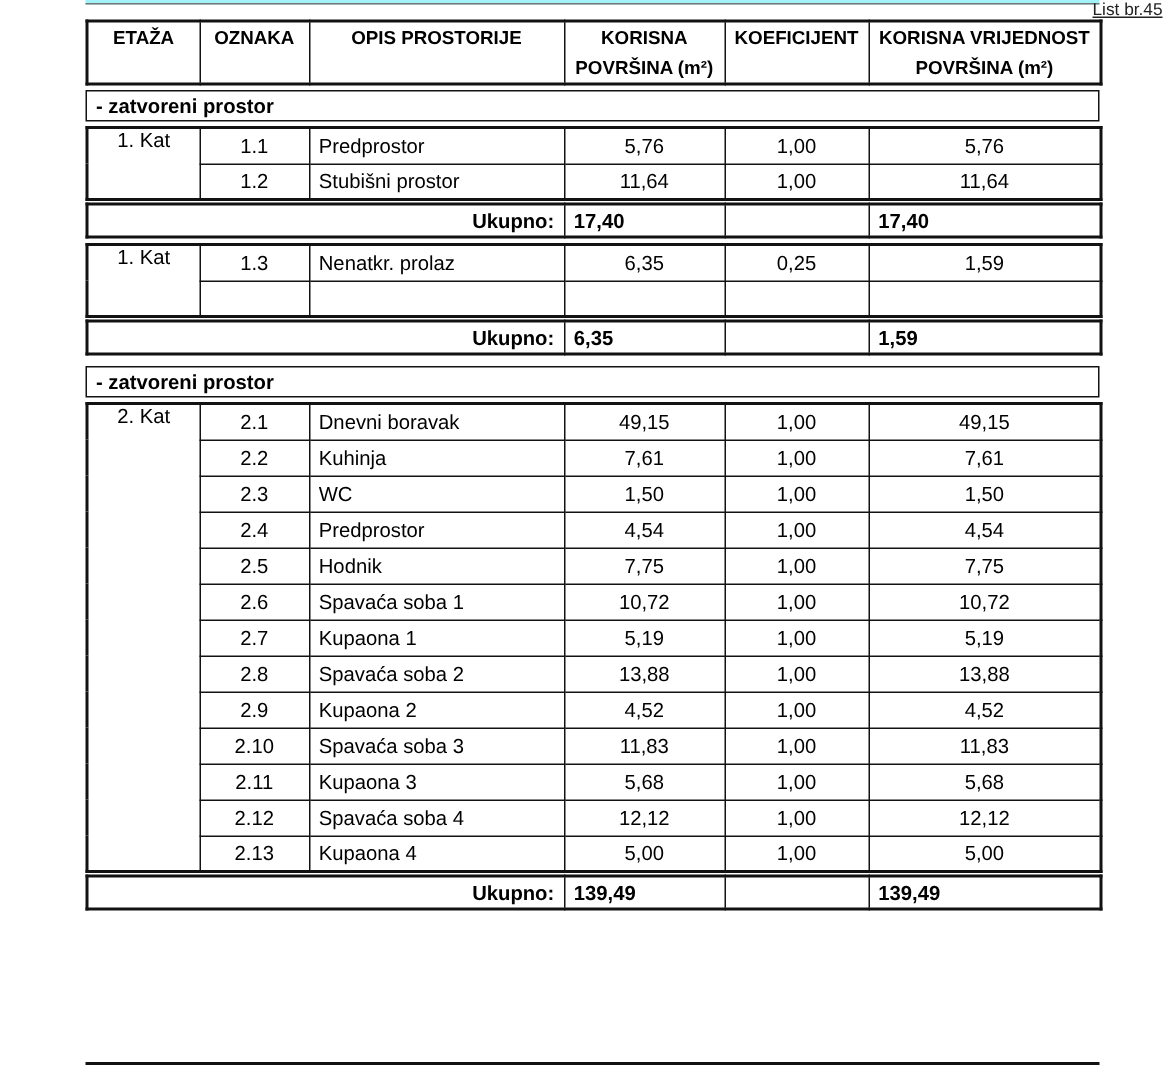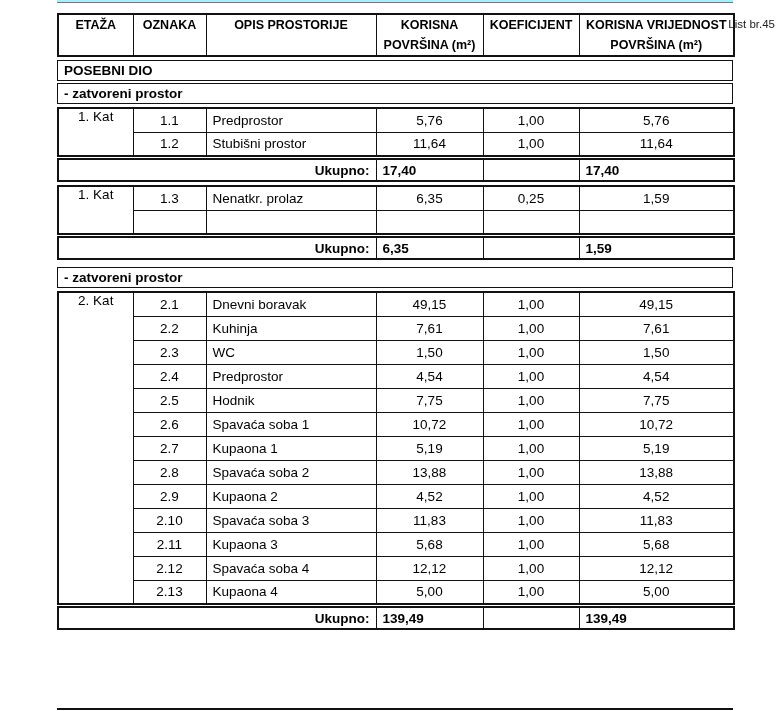--- a/index.html
+++ b/index.html
@@ -8,22 +8,22 @@
     width: 784px; height: 711px;
     background: #ffffff;
     font-family: "Liberation Sans", sans-serif;
     color: #000;
     position: relative;
     overflow: hidden;
   }
   :root { --title-bg: #a2f3f9; --line: #121212; }
 
   .corner-label {
-    position: absolute; top: 18px; right: 9px;
-    font-size: 11.5px; color: #222;
+    position: absolute; top: 1px; right: 9px;
+    font-size: 11.5px; color: #222; text-decoration: underline;
   }
   .top-sliver {
     position: absolute; top: 0; left: 57px; width: 676px; height: 3px;
     background: var(--title-bg);
     border-bottom: 1px solid #777;
   }
 
   .doc {
     position: absolute; top: 13px; left: 57px; width: 676px;
   }
@@ -113,21 +113,20 @@
           <th class="colhead">OZNAKA</th>
           <th class="colhead">OPIS PROSTORIJE</th>
           <th class="colhead">KORISNA<br>POVRŠINA (m²)</th>
           <th class="colhead">KOEFICIJENT</th>
           <th class="colhead">KORISNA VRIJEDNOST<br>POVRŠINA (m²)</th>
         </tr>
     </tbody>
   </table>
 
   <div id="sections">
-      <div class="sec bar">POSEBNI DIO</div>
       <div class="sec bar">- zatvoreni prostor</div>
       <table class="sec grid rows-tbl">
         <colgroup>
           <col style="width:75px">
           <col style="width:73px">
           <col style="width:170px">
           <col style="width:107px">
           <col style="width:96px">
           <col style="width:155px">
         </colgroup>

